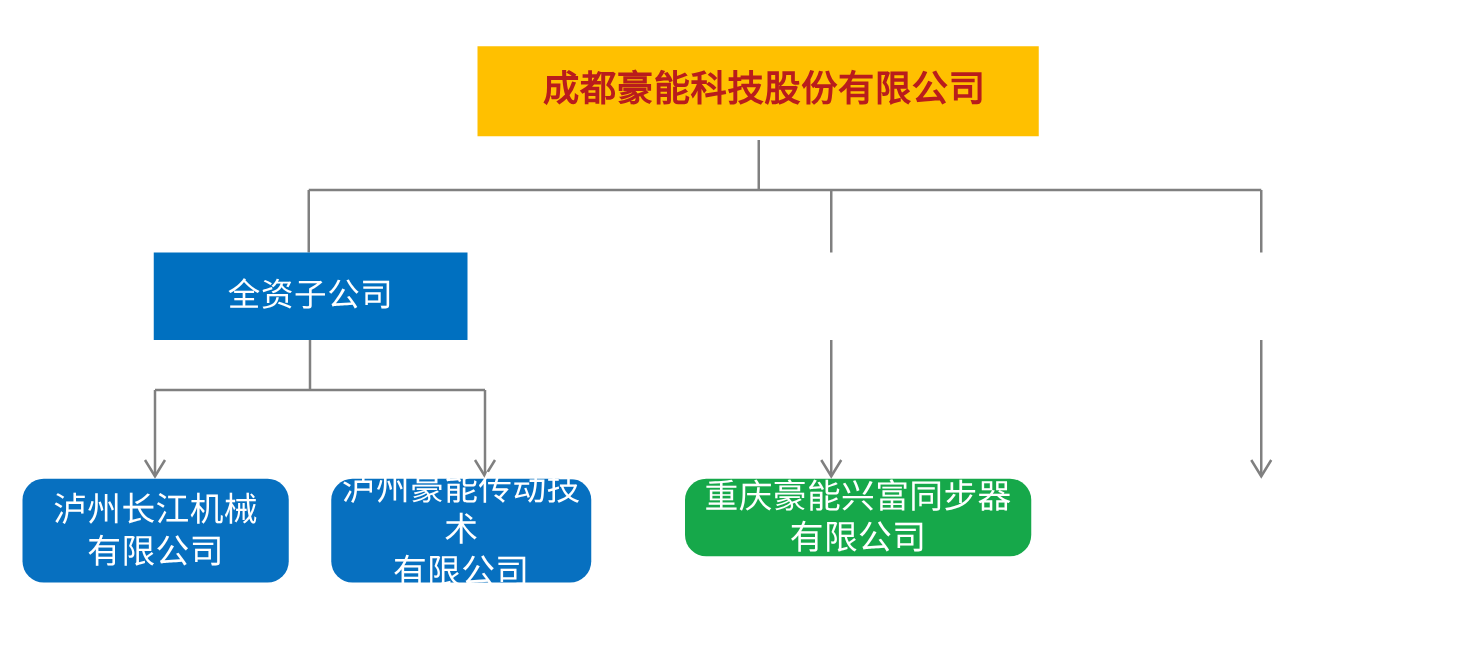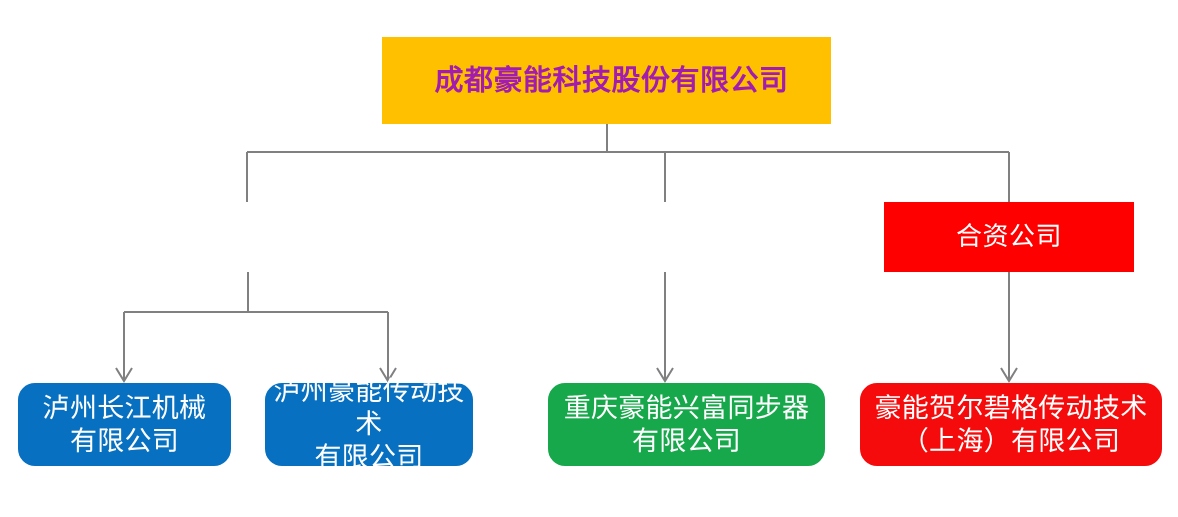--- a/index.html
+++ b/index.html
@@ -93,31 +93,29 @@
 
       <path d="M 1009 272 L 1009 381"></path>
 
       <path d="M 116 368 L 124 381 L 132 368"></path>
       <path d="M 380 368 L 388 381 L 396 368"></path>
       <path d="M 657 368 L 665 381 L 673 368"></path>
       <path d="M 1001 368 L 1009 381 L 1017 368"></path>
     </g>
   </svg>
 
-  <div class="node node--root" style="left: 382px; top: 37px; width: 449px; height: 87px; background: rgb(255, 192, 0); color: #a21caf; padding-left: 10px;">成都豪能科技股份有限公司</div>
+  <div class="node node--root" style="left: 382px; top: 37px; width: 449px; height: 72px; background: rgb(255, 192, 0); color: #b91c1c; padding-left: 10px;">成都豪能科技股份有限公司</div>
+
+  <div class="node node--category" style="left: 123px; top: 202px; width: 251px; height: 70px; background: rgb(0, 112, 192); color: rgb(255, 255, 255);">全资子公司</div>
 
 
-
-  <div class="node node--category" style="left: 884px; top: 202px; width: 250px; height: 70px; background: rgb(255, 0, 0); color: rgb(255, 255, 255);">合资公司</div>
 
   <div class="node node--leaf" style="left: 18px; top: 383px; width: 213px; height: 83px; background: rgb(7, 112, 192); color: rgb(255, 255, 255);">泸州长江机械
 有限公司</div>
 
   <div class="node node--leaf" style="left: 265px; top: 383px; width: 208px; height: 83px; background: rgb(7, 112, 192); color: rgb(255, 255, 255);">泸州豪能传动技术
 有限公司</div>
 
-  <div class="node node--leaf" style="left: 548px; top: 383px; width: 277px; height: 83px; background: rgb(22, 168, 74); color: rgb(255, 255, 255);">重庆豪能兴富同步器
+  <div class="node node--leaf" style="left: 548px; top: 383px; width: 277px; height: 62px; background: rgb(22, 168, 74); color: rgb(255, 255, 255);">重庆豪能兴富同步器
 有限公司</div>
 
-  <div class="node node--leaf" style="left: 860px; top: 383px; width: 302px; height: 83px; background: rgb(245, 11, 11); color: rgb(255, 255, 255);">豪能贺尔碧格传动技术
-（上海）有限公司</div>
 
 </div>
 
 </body></html>

